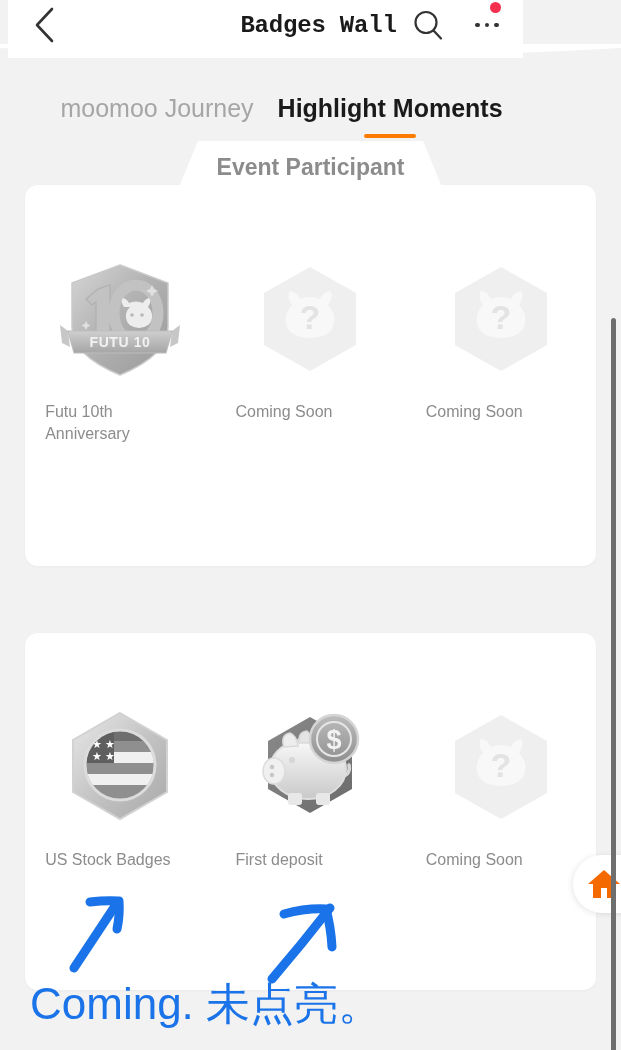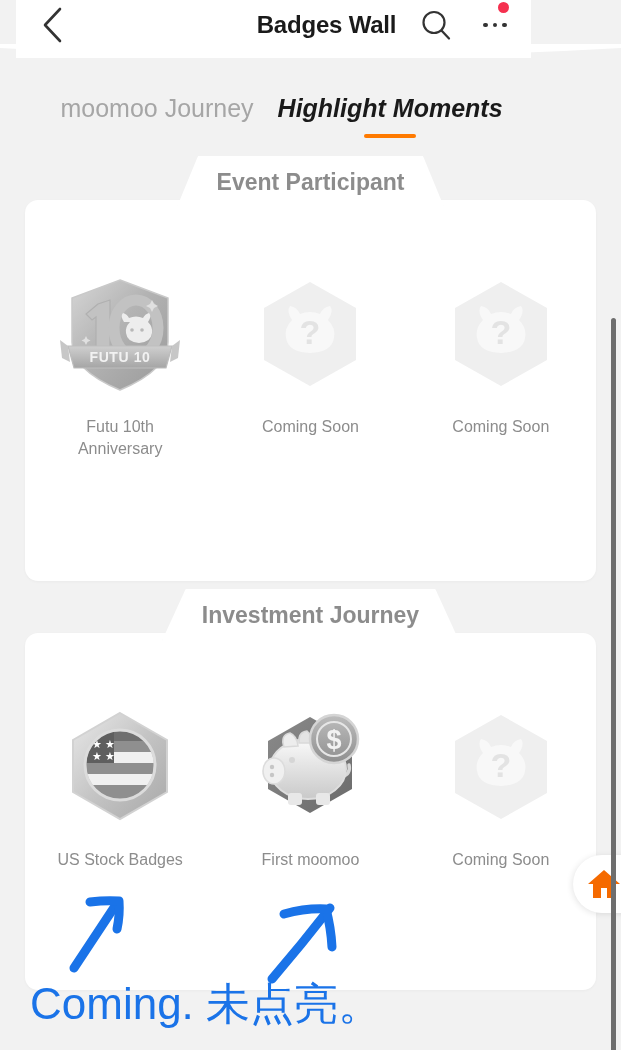--- a/index.html
+++ b/index.html
@@ -11,25 +11,26 @@
     height: 1050px;
     background: #f2f2f2;
     font-family: "Liberation Sans", sans-serif;
     overflow: hidden;
     position: relative;
   }
 
   
   .header {
     position: absolute;
-    top: 0; left: 16px;
+    top: 0; left: 8px;
     width: 515px;
     height: 58px;
     background: #ffffff;
     z-index: 30;
+    font-family: Liberation Mono, monospace;
   }
   .header-curve {
     position: absolute;
     top: 44px; left: 0;
     width: 621px;
     height: 22px;
     overflow: hidden;
     z-index: 29;
     pointer-events: none;
   }
@@ -112,21 +113,20 @@
     cursor: pointer;
     line-height: 32px;
   }
   .tab.inactive {
     color: #a6a6a6;
     font-weight: normal;
   }
   .tab.active {
     color: #1a1a1a;
     font-weight: bold;
-    font-style: italic;
   }
   .tab-underline {
     position: absolute;
     left: 50%;
     transform: translateX(-50%);
     bottom: -14px;
     width: 52px;
     height: 4px;
     border-radius: 2px;
     background: #ff7a00;
@@ -134,21 +134,21 @@
 
   
   .card {
     position: absolute;
     left: 25px;
     width: 571px;
     background: #ffffff;
     border-radius: 13px;
     box-shadow: 0 1px 3px rgba(0,0,0,0.035);
   }
-  #card-event { top: 200px; height: 381px; }
+  #card-event { top: 185px; height: 381px; }
   #card-investment { top: 633px; height: 357px; }
 
   .section-chip {
     position: absolute;
     left: 50%;
     transform: translateX(-50%);
     top: -44px;
     height: 52px;
     padding: 0 40px;
     display: flex;
@@ -181,21 +181,20 @@
     width: 128px;
     height: 128px;
     display: flex;
     align-items: center;
     justify-content: center;
   }
   .badge-art svg { display: block; }
   .badge-label {
     margin-top: 18px;
     width: 150px;
-    text-align: center;
     font-size: 16px;
     line-height: 22px;
     color: #8c8c8c;
   }
 
   
   .home-fab {
     position: absolute;
     left: 573px;
     top: 855px;
@@ -351,21 +350,20 @@
           <text x="64" y="74" text-anchor="middle" font-family="Liberation Sans, sans-serif" font-size="34" font-weight="bold" fill="#e3e3e3">?</text>
         </svg>
       </div>
       <div class="badge-label">Coming Soon</div>
     </div>
 
   </div>
 </div>
 
 <div class="card" id="card-investment">
-  <div class="section-chip">Investment Journey</div>
 
   <div class="badge-grid">
 
     <div class="badge-cell">
       <div class="badge-art">
         <svg width="128" height="128" viewBox="0 0 128 128">
           <defs>
             <linearGradient id="gHexA" x1="0" y1="0" x2="1" y2="1">
               <stop offset="0%" stop-color="#e8e8e8"></stop>
               <stop offset="50%" stop-color="#c4c4c4"></stop>
@@ -425,21 +423,21 @@
           <circle cx="46" cy="57" r="3" fill="#d6d6d6"></circle>
 
           <rect x="42" y="90" width="14" height="12" rx="3" fill="#e8e8e8"></rect>
           <rect x="70" y="90" width="14" height="12" rx="3" fill="#e8e8e8"></rect>
 
           <circle cx="88" cy="36" r="24" fill="url(#gCoin)" stroke="#d5d5d5" stroke-width="2.5"></circle>
           <circle cx="88" cy="36" r="17" fill="none" stroke="#e6e6e6" stroke-width="2"></circle>
           <text x="88" y="46" text-anchor="middle" font-family="Liberation Sans, sans-serif" font-size="27" font-weight="bold" fill="#f2f2f2">$</text>
         </svg>
       </div>
-      <div class="badge-label">First moomoo</div>
+      <div class="badge-label">First deposit</div>
     </div>
 
     <div class="badge-cell">
       <div class="badge-art">
         <svg width="128" height="128" viewBox="0 0 128 128">
           <path d="M64 12 L110 38 L110 90 L64 116 L18 90 L18 38 Z" fill="#efefef"></path>
           <path d="M46 50 q-6 -9 -2 -14 q7 1 10 8 q10 -4 20 0 q3 -7 10 -8 q4 5 -2 14 q8 8 6 18 q-2 14 -24 15 q-22 -1 -24 -15 q-2 -10 6 -18 Z" fill="#f8f8f8"></path>
           <text x="64" y="74" text-anchor="middle" font-family="Liberation Sans, sans-serif" font-size="34" font-weight="bold" fill="#e3e3e3">?</text>
         </svg>
       </div>

